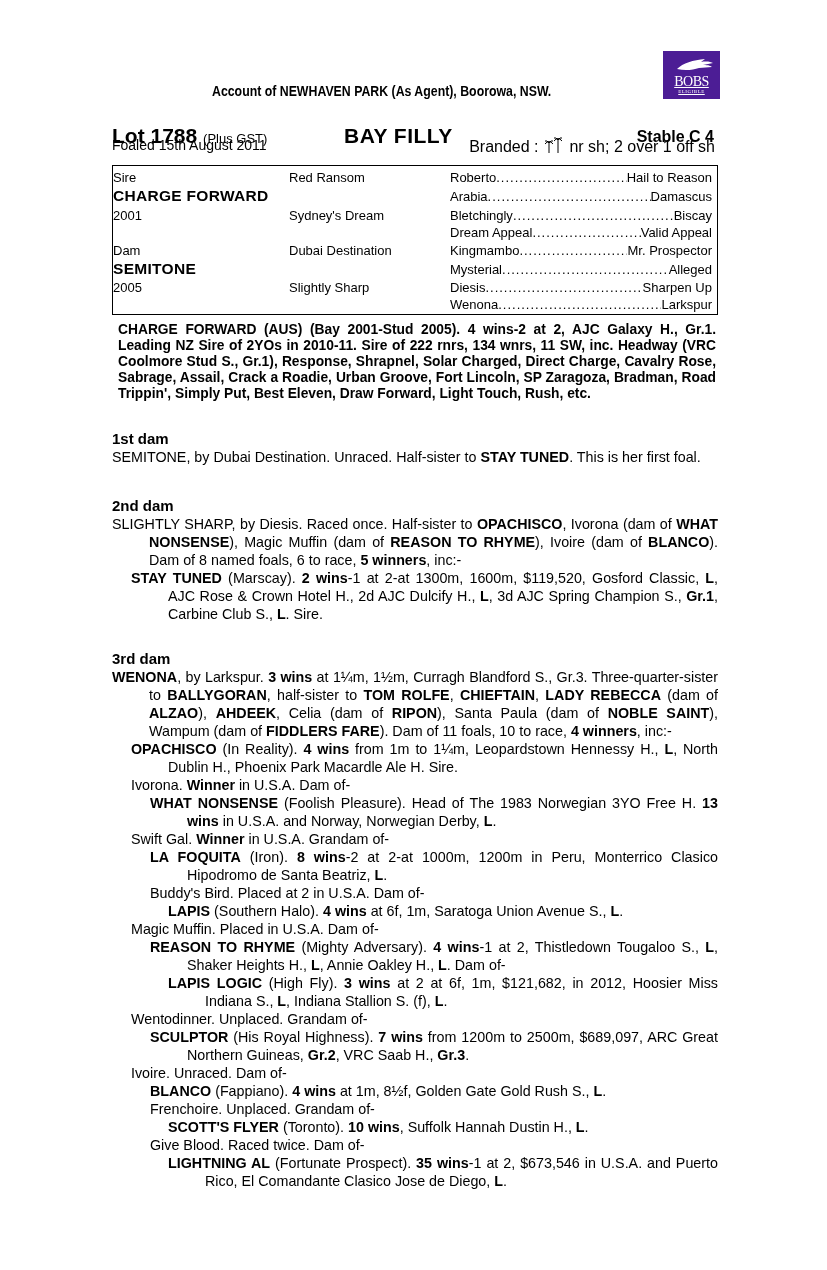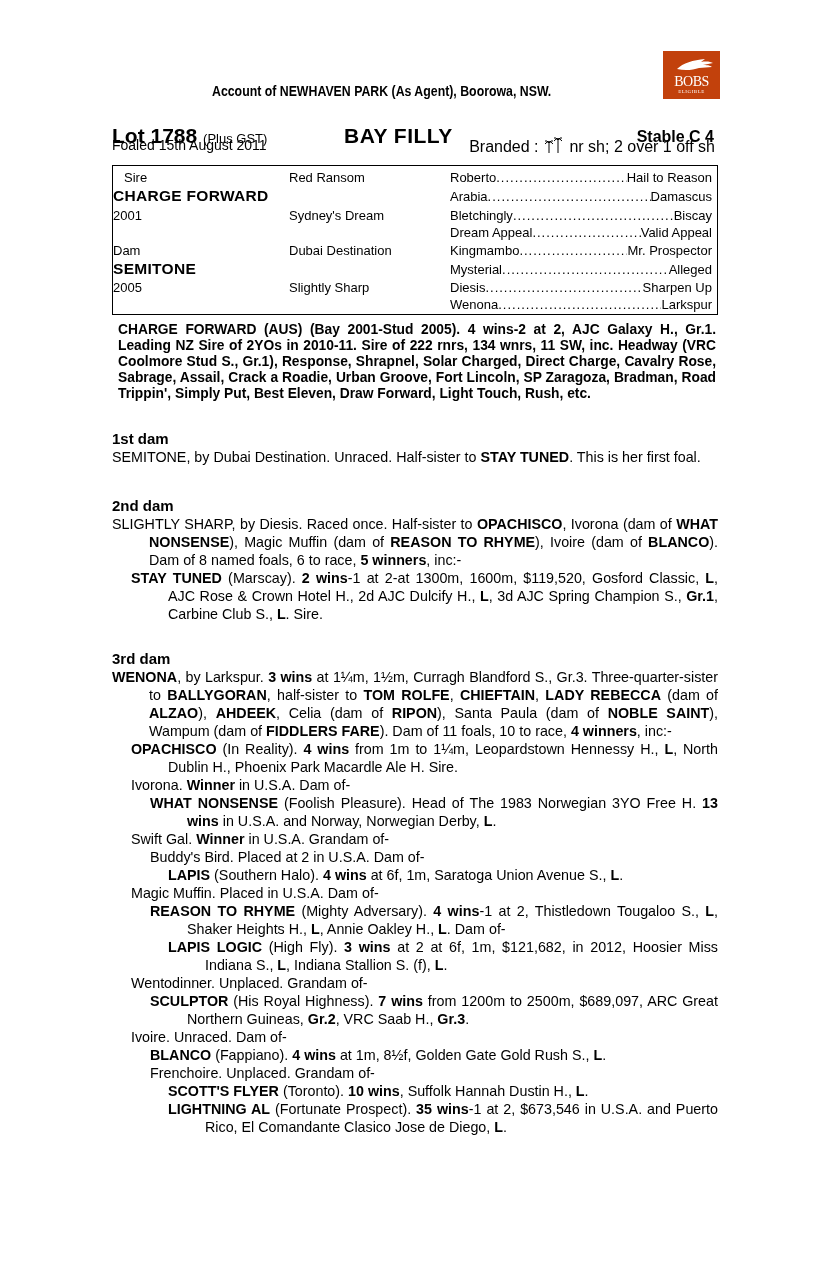--- a/index.html
+++ b/index.html
@@ -1,18 +1,18 @@
 <!DOCTYPE html>
 <html><head>
 <meta charset="utf-8">
 <style>
   html, body { margin:0; padding:0; background:#ffffff; }
   body { width:827px; height:1270px; position:relative; font-family:"Liberation Sans", sans-serif; color:#000; }
   .page { position:absolute; left:112px; top:0; width:606px; }
-  .logo { position:absolute; left:663px; top:51px; width:57px; height:48px; background:#c2410c; color:#fff; text-align:center; }
+  .logo { position:absolute; left:663px; top:51px; width:57px; height:48px; background:#4c1d95; color:#fff; text-align:center;text-decoration:underline; }
   .logo .wing { display:block; height:20px; margin-top:4px; }
   .logo .bobs { display:block; font-family:"Liberation Serif", serif; font-size:14px; line-height:13px; letter-spacing:-0.5px; }
   .logo .elig { display:block; font-family:"Liberation Serif", serif; font-size:5px; letter-spacing:0.5px; line-height:7px; }
   .account { position:absolute; top:83px; left:100px; font-size:14px; font-weight:bold; transform:scaleX(0.88); transform-origin:left; letter-spacing:0px; white-space:nowrap; }
   .lotline { position:absolute; top:104px; left:0; width:606px; height:26px;margin-top:20px; }
   .lot { position:absolute; left:0; top:0; font-size:21px; font-weight:900; }
   .plusgst { font-size:13px; font-weight:normal; }
   .sex { position:absolute; left:232px; top:0; font-size:21px; font-weight:900; letter-spacing:0.5px; }
   .stable { position:absolute; right:4px; top:4px; font-size:16px; font-weight:900; }
   .foaled { position:absolute; left:0; top:137px; font-size:14px;text-align:right; }
@@ -56,21 +56,21 @@
   <div class="branded">
     <span>Branded :</span>
     <svg class="brand-glyph" viewBox="0 0 22 16">
       <path d="M6 16 V6 M2 7 Q6 2 10 7 M6 6 Q4 3 2 4 M6 6 Q8 3 10 4" stroke="#000" stroke-width="1" fill="none"></path>
       <path d="M15 16 V3 M11 4 Q15 -1 19 4 M15 3 Q13 0 11 1 M15 3 Q17 0 19 1" stroke="#000" stroke-width="1" fill="none"></path>
     </svg>
     <span>nr sh; 2 over 1 off sh</span>
   </div>
 
   <div class="pedbox">
-    <div class="cell" style="left:11px;top:4px">Sire</div>
+    <div class="cell" style="left:0;top:4px">Sire</div>
     <div class="cell big" style="left:0;top:21px">CHARGE FORWARD</div>
     <div class="cell" style="left:0;top:42px">2001</div>
     <div class="cell" style="left:0;top:77px">Dam</div>
     <div class="cell big" style="left:0;top:94px">SEMITONE</div>
     <div class="cell" style="left:0;top:114px">2005</div>
 
     <div class="cell" style="left:176px;top:4px">Red Ransom</div>
     <div class="cell" style="left:176px;top:42px">Sydney's Dream</div>
     <div class="cell" style="left:176px;top:77px">Dubai Destination</div>
     <div class="cell" style="left:176px;top:114px">Slightly Sharp</div>
@@ -130,26 +130,28 @@
     <div class="para" style="padding-left:56px;text-indent:-37px"><span class="b">STAY TUNED</span> (Marscay). <span class="b">2 wins</span>-1 at 2-at 1300m, 1600m, $119,520, Gosford Classic, <span class="b">L</span>, AJC Rose &amp; Crown Hotel H., 2d AJC Dulcify H., <span class="b">L</span>, 3d AJC Spring Champion S., <span class="b">Gr.1</span>, Carbine Club S., <span class="b">L</span>. Sire.</div>
   </div>
 
   <div class="sec" style="top:650px">
     <div class="hd">3rd dam</div>
     <div class="para ind0"><span class="b">WENONA</span>, by Larkspur. <span class="b">3 wins</span> at 1¼m, 1½m, Curragh Blandford S., Gr.3. Three-quarter-sister to <span class="b">BALLYGORAN</span>, half-sister to <span class="b">TOM ROLFE</span>, <span class="b">CHIEFTAIN</span>, <span class="b">LADY REBECCA</span> (dam of <span class="b">ALZAO</span>), <span class="b">AHDEEK</span>, Celia (dam of <span class="b">RIPON</span>), Santa Paula (dam of <span class="b">NOBLE SAINT</span>), Wampum (dam of <span class="b">FIDDLERS FARE</span>). Dam of 11 foals, 10 to race, <span class="b">4 winners</span>, inc:-</div>
     <div class="para" style="padding-left:56px;text-indent:-37px"><span class="b">OPACHISCO</span> (In Reality). <span class="b">4 wins</span> from 1m to 1¼m, Leopardstown Hennessy H., <span class="b">L</span>, North Dublin H., Phoenix Park Macardle Ale H. Sire.</div>
     <div class="para" style="padding-left:56px;text-indent:-37px">Ivorona. <span class="b">Winner</span> in U.S.A. Dam of-</div>
     <div class="para" style="padding-left:75px;text-indent:-37px"><span class="b">WHAT NONSENSE</span> (Foolish Pleasure). Head of The 1983 Norwegian 3YO Free H. <span class="b">13 wins</span> in U.S.A. and Norway, Norwegian Derby, <span class="b">L</span>.</div>
     <div class="para" style="padding-left:56px;text-indent:-37px">Swift Gal. <span class="b">Winner</span> in U.S.A. Grandam of-</div>
+    <div class="para" style="padding-left:75px;text-indent:-37px"><span class="b">LA FOQUITA</span> (Iron). <span class="b">8 wins</span>-2 at 2-at 1000m, 1200m in Peru, Monterrico Clasico Hipodromo de Santa Beatriz, <span class="b">L</span>.</div>
     <div class="para" style="padding-left:75px;text-indent:-37px">Buddy's Bird. Placed at 2 in U.S.A. Dam of-</div>
     <div class="para" style="padding-left:93px;text-indent:-37px"><span class="b">LAPIS</span> (Southern Halo). <span class="b">4 wins</span> at 6f, 1m, Saratoga Union Avenue S., <span class="b">L</span>.</div>
     <div class="para" style="padding-left:56px;text-indent:-37px">Magic Muffin. Placed in U.S.A. Dam of-</div>
     <div class="para" style="padding-left:75px;text-indent:-37px"><span class="b">REASON TO RHYME</span> (Mighty Adversary). <span class="b">4 wins</span>-1 at 2, Thistledown Tougaloo S., <span class="b">L</span>, Shaker Heights H., <span class="b">L</span>, Annie Oakley H., <span class="b">L</span>. Dam of-</div>
     <div class="para" style="padding-left:93px;text-indent:-37px"><span class="b">LAPIS LOGIC</span> (High Fly). <span class="b">3 wins</span> at 2 at 6f, 1m, $121,682, in 2012, Hoosier Miss Indiana S., <span class="b">L</span>, Indiana Stallion S. (f), <span class="b">L</span>.</div>
     <div class="para" style="padding-left:56px;text-indent:-37px">Wentodinner. Unplaced. Grandam of-</div>
     <div class="para" style="padding-left:75px;text-indent:-37px"><span class="b">SCULPTOR</span> (His Royal Highness). <span class="b">7 wins</span> from 1200m to 2500m, $689,097, ARC Great Northern Guineas, <span class="b">Gr.2</span>, VRC Saab H., <span class="b">Gr.3</span>.</div>
     <div class="para" style="padding-left:56px;text-indent:-37px">Ivoire. Unraced. Dam of-</div>
     <div class="para" style="padding-left:75px;text-indent:-37px"><span class="b">BLANCO</span> (Fappiano). <span class="b">4 wins</span> at 1m, 8½f, Golden Gate Gold Rush S., <span class="b">L</span>.</div>
     <div class="para" style="padding-left:75px;text-indent:-37px">Frenchoire. Unplaced. Grandam of-</div>
     <div class="para" style="padding-left:93px;text-indent:-37px"><span class="b">SCOTT'S FLYER</span> (Toronto). <span class="b">10 wins</span>, Suffolk Hannah Dustin H., <span class="b">L</span>.</div>
+    <div class="para" style="padding-left:75px;text-indent:-37px">Give Blood. Raced twice. Dam of-</div>
     <div class="para" style="padding-left:93px;text-indent:-37px"><span class="b">LIGHTNING AL</span> (Fortunate Prospect). <span class="b">35 wins</span>-1 at 2, $673,546 in U.S.A. and Puerto Rico, El Comandante Clasico Jose de Diego, <span class="b">L</span>.</div>
   </div>
 </div>
 
 </body></html>

